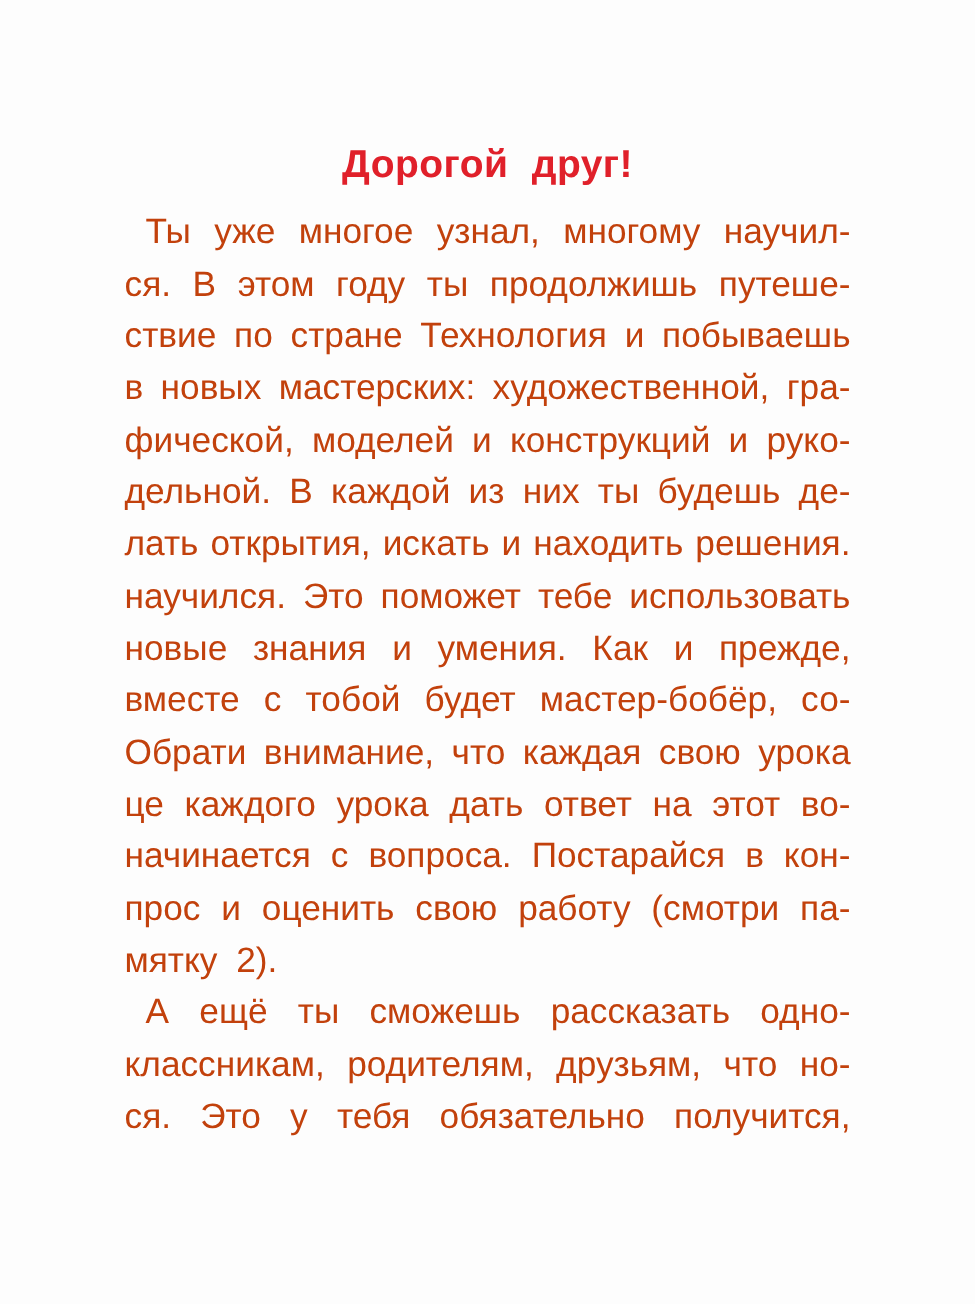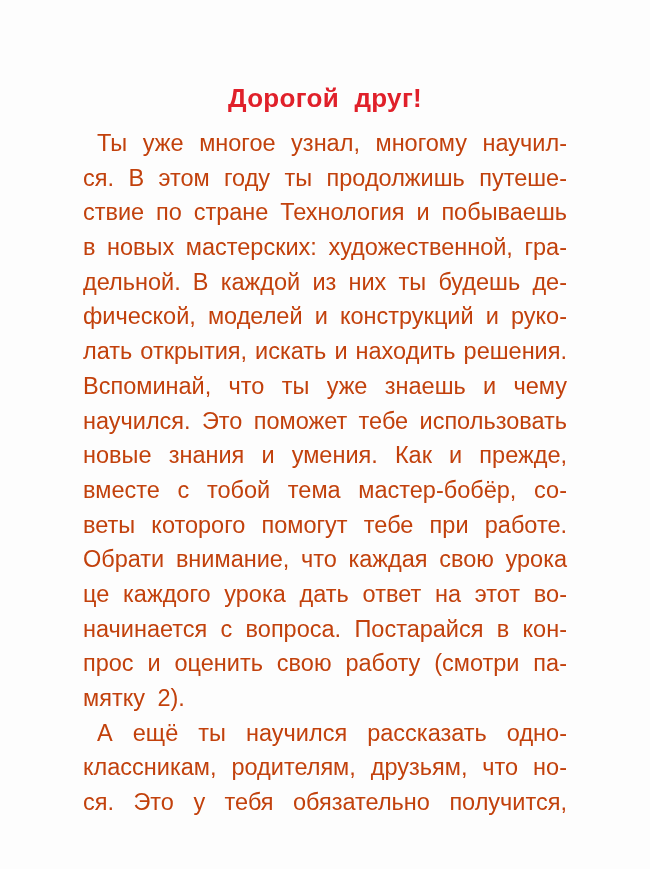--- a/index.html
+++ b/index.html
@@ -9,21 +9,21 @@
     }
     body {
       width: 650px;
       height: 869px;
       position: relative;
       overflow: hidden;
       font-family: "Liberation Sans", "DejaVu Sans", sans-serif;
     }
     .page {
       position: absolute;
-      left: 0; top: 5px;
+      left: 0; top: 16px;
       width: 650px; height: 648px;
       background: #fdfdfd;
     }
     .title {
       position: absolute;
       top: 76px;
       left: 0;
       width: 650px;
       text-align: center;
       font-weight: bold;
@@ -85,62 +85,56 @@
       <div class="line">
           <span class="line-inner">ся. В этом году ты продолжишь путеше-</span>
         </div>
       <div class="line">
           <span class="line-inner">ствие по стране Технология и побываешь</span>
         </div>
       <div class="line">
           <span class="line-inner">в новых мастерских: художественной, гра-</span>
         </div>
       <div class="line">
+          <span class="line-inner">фической, моделей и конструкций и руко-</span>
+        </div>
+      <div class="line">
           <span class="line-inner">дельной. В каждой из них ты будешь де-</span>
         </div>
       <div class="line">
-          <span class="line-inner">фической, моделей и конструкций и руко-</span>
-        </div>
-      <div class="line">
           <span class="line-inner">лать открытия, искать и находить решения.</span>
-        </div>
-      <div class="line">
-          <span class="line-inner">Вспоминай, что ты уже знаешь и чему</span>
         </div>
       <div class="line">
           <span class="line-inner">научился. Это поможет тебе использовать</span>
         </div>
       <div class="line">
           <span class="line-inner">новые знания и умения. Как и прежде,</span>
         </div>
       <div class="line">
-          <span class="line-inner">вместе с тобой тема мастер-бобёр, со-</span>
-        </div>
-      <div class="line">
-          <span class="line-inner">веты которого помогут тебе при работе.</span>
+          <span class="line-inner">вместе с тобой будет мастер-бобёр, со-</span>
         </div>
       <div class="line">
           <span class="line-inner">Обрати внимание, что каждая свою урока</span>
         </div>
       <div class="line">
           <span class="line-inner">це каждого урока дать ответ на этот во-</span>
         </div>
       <div class="line">
           <span class="line-inner">начинается с вопроса. Постарайся в кон-</span>
         </div>
       <div class="line">
           <span class="line-inner">прос и оценить свою работу (смотри па-</span>
         </div>
       <div class="line last">
           <span class="line-inner">мятку 2).</span>
         </div>
     </div>
     <div>
       <div class="line indent">
-          <span class="line-inner">А ещё ты научился рассказать одно-</span>
+          <span class="line-inner">А ещё ты сможешь рассказать одно-</span>
         </div>
       <div class="line">
           <span class="line-inner">классникам, родителям, друзьям, что но-</span>
         </div>
       <div class="line">
           <span class="line-inner">ся. Это у тебя обязательно получится,</span>
         </div>
     </div>
   </div>
 </div>

